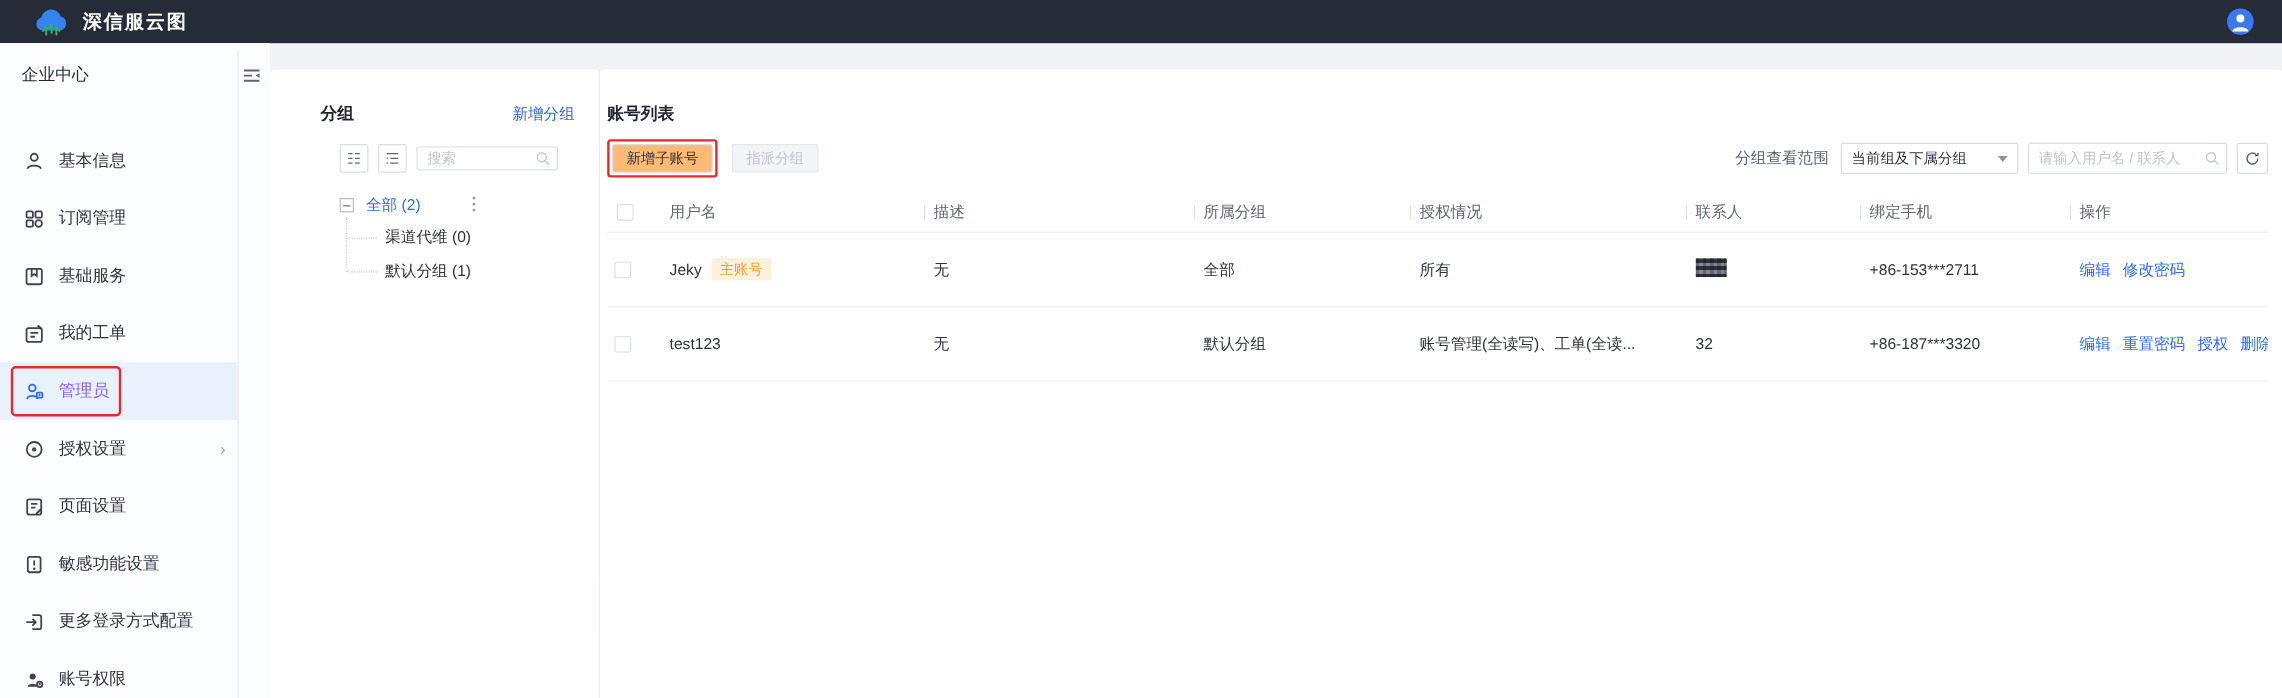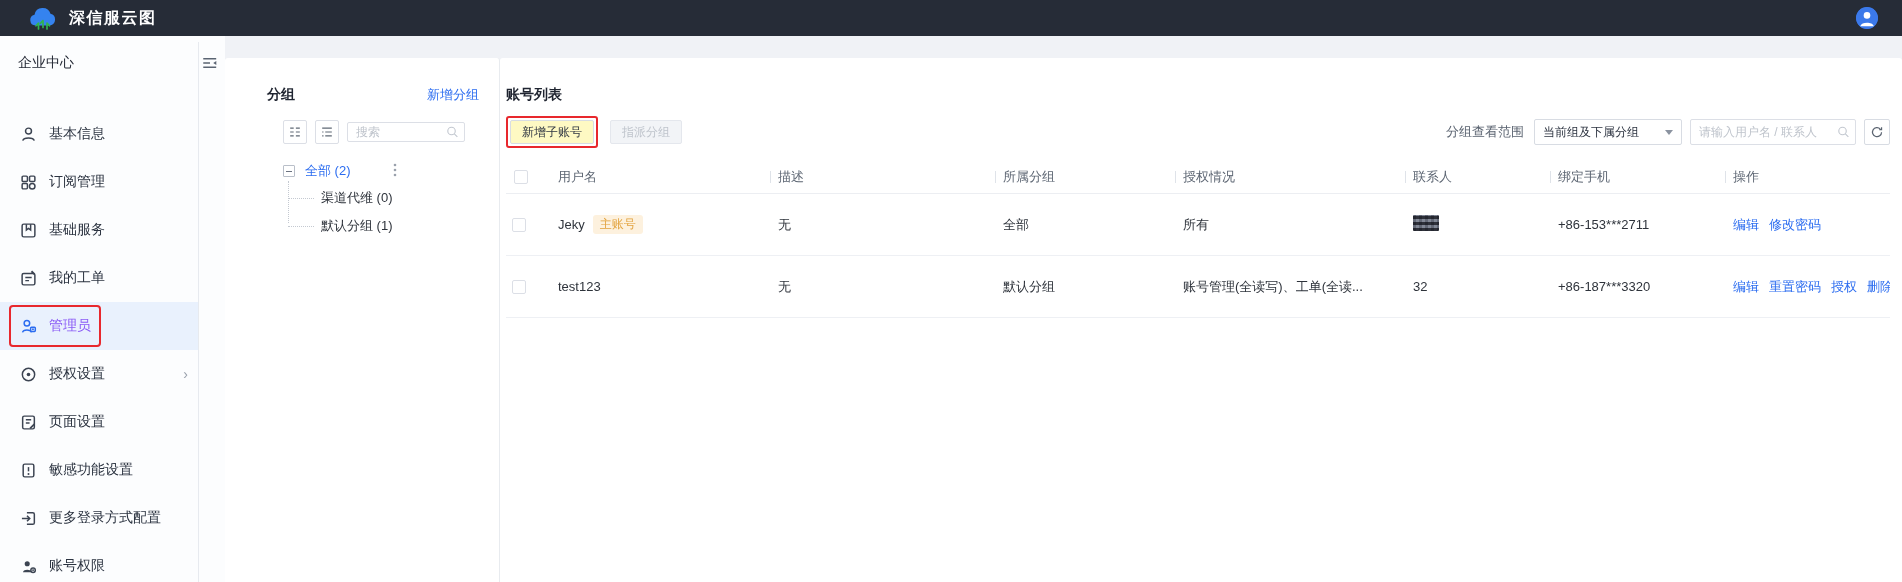--- a/index.html
+++ b/index.html
@@ -78,21 +78,21 @@
   }
   .tree-child { position:relative; height:28px; display:flex; align-items:center; padding-left:33px; color:#2e333b; cursor:pointer; }
   .tree-child::before { content:""; position:absolute; left:0; top:50%; width:26px; border-top:1px dotted #c4c9d1; }
   
   .accounts-panel { flex:1; margin-top:22px; background:#fff; border-radius:3px 3px 0 0; padding:0 12px 0 6px; min-width:0; }
   .ap-title { padding-top:28px; font-size:14px; font-weight:700; color:#1f2430; }
   .ap-toolbar { display:flex; align-items:center; margin-top:12px; height:32px; }
   .red-wrap { border:2.5px solid #e8282d; border-radius:3px; padding:2px; display:inline-flex; }
   .btn {
     height:24px; padding:0 11px; font-size:12px; border:1px solid #d8dce3; border-radius:2px;
-    background:#fef9c3; color:#2c3340; cursor:pointer; display:flex; align-items:center;
+    background:#fdba74; color:#2c3340; cursor:pointer; display:flex; align-items:center;
     font-family:"Liberation Sans","DejaVu Sans",sans-serif;
   }
   .btn.disabled { background:#f2f4f7; border-color:#e4e7ed; color:#bfc4cc; cursor:not-allowed; }
   .assign-btn { margin-left:12px; }
   .ap-right { margin-left:auto; display:flex; align-items:center; gap:8px; }
   .scope-label { font-size:13px; color:#5a6370; margin-right:2px; }
   .select-box {
     position:relative; width:148px; height:26px; border:1px solid #d8dce3; border-radius:2px;
     background:#fff; display:flex; align-items:center; padding:0 22px 0 8px;
     font-size:12px; color:#2c3340; cursor:pointer;

